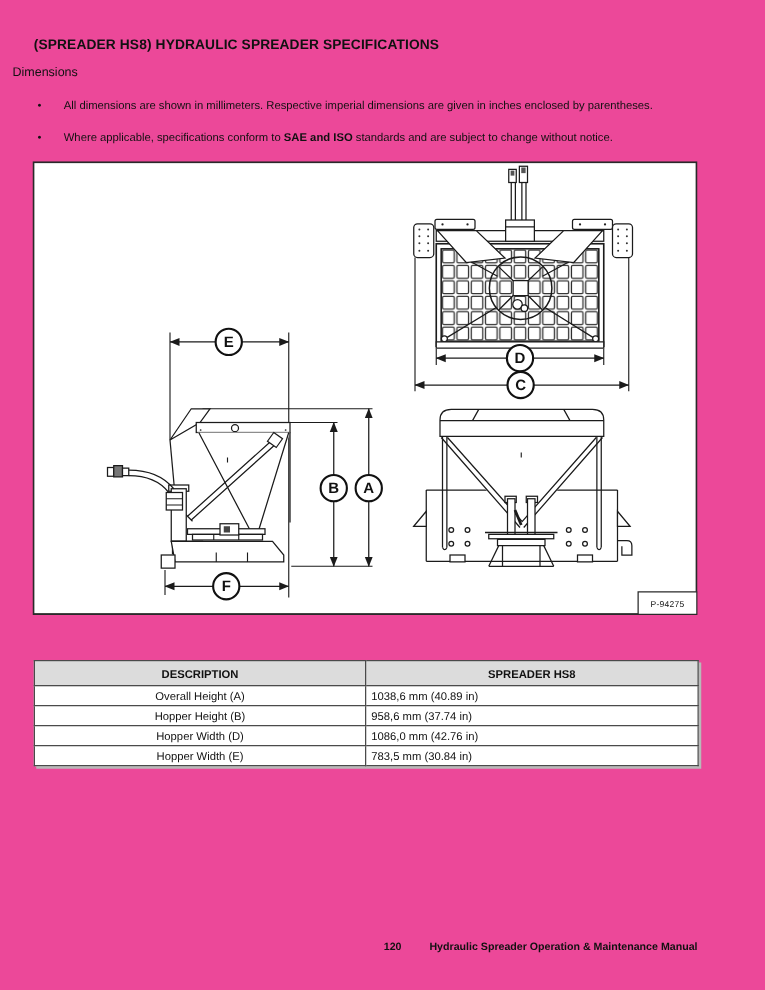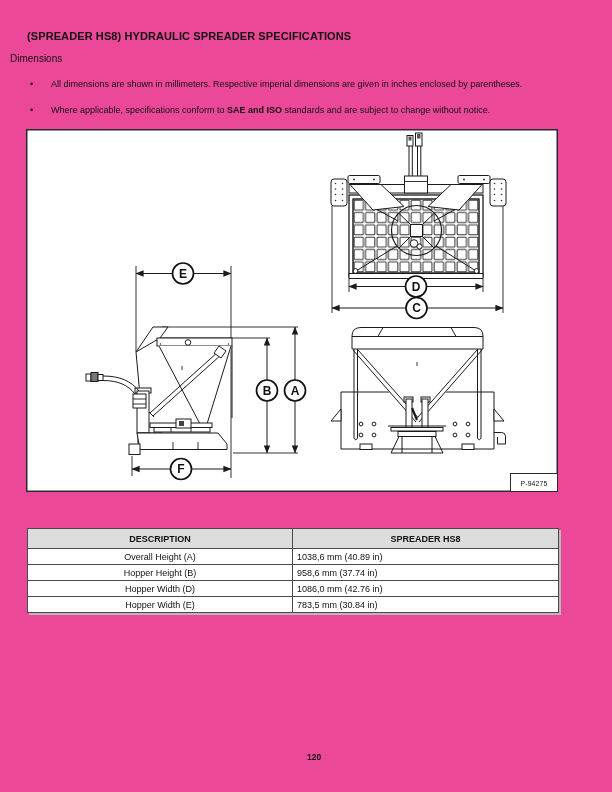--- a/index.html
+++ b/index.html
@@ -291,15 +291,16 @@
       </tr>
       <tr>
         <td class="desc">Hopper Width (E)</td>
         <td class="val">783,5 mm (30.84 in)</td>
       </tr>
     </tbody>
   </table>
 
   <div class="abs footer">
     <span class="pageno">120</span>
+    <span class="manual">Hydraulic Spreader Operation &amp; Maintenance Manual</span>
   </div>
 
 </div>
 
 </body></html>

